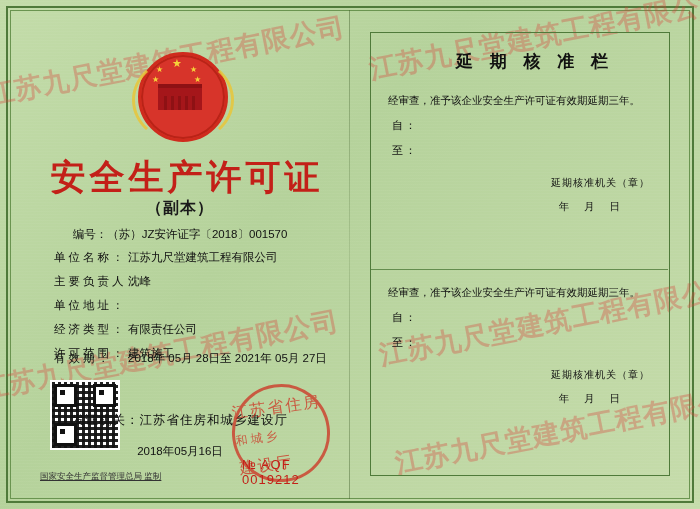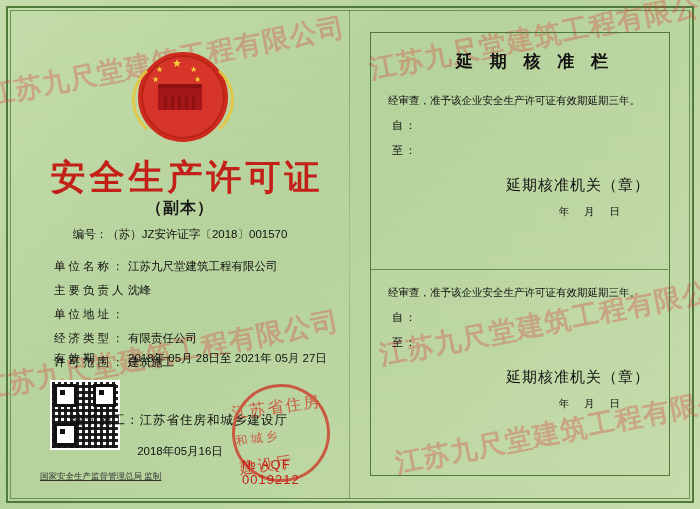--- a/index.html
+++ b/index.html
@@ -92,21 +92,21 @@
   }
   .docnum{
     position:absolute;left:0;top:213px;width:332px;text-align:center;
     font-size:11.5px;color:#111;letter-spacing:0px;
   }
 
   .fields{
     position:absolute;left:40px;top:236px;width:262px;
   }
   .frow{
-    display:flex;align-items:flex-start;margin-bottom:9px;font-size:11.5px;color:#111;margin-top:9px;
+    display:flex;align-items:flex-start;margin-bottom:9px;font-size:11.5px;color:#111;
   }
   .flabel{
     width:74px;flex:0 0 74px;letter-spacing:3px;white-space:nowrap;
   }
   .fvalue{
     flex:1;color:#111;letter-spacing:0px;
   }
   .valid-row{
     position:absolute;left:40px;top:337px;width:290px;font-size:11.5px;color:#111;
     display:flex;
@@ -162,21 +162,21 @@
   }
   .rtitle{
     position:absolute;left:16px;top:36px;width:298px;text-align:center;
     font-size:17px;font-weight:bold;color:#111;letter-spacing:6px;padding-left:16px;
   }
   .ext{
     position:absolute;left:34px;width:262px;font-size:10.5px;color:#111;
   }
   .ext .line{margin-bottom:6px;letter-spacing:0px;}
   .ext .from,.ext .to{margin:10px 0 0 4px;font-size:11px;letter-spacing:2px;}
-  .ext .auth{text-align:right;margin-top:18px;font-size:15px;letter-spacing:1px;}
+  .ext .auth{text-align:right;margin-top:18px;font-size:10px;letter-spacing:1px;}
   .ext .ymd{text-align:right;margin-top:10px;font-size:10.5px;letter-spacing:6px;padding-right:24px;}
   .divider{
     position:absolute;left:16px;width:298px;height:1px;background:#4f7a3a;opacity:.8;
   }
 </style>
 </head>
 <body>
 
 <div class="page">
   <div class="outer-frame"></div>
@@ -245,21 +245,21 @@
         </span>
       <span class="pe" style="right:4px;top:4px;">
           <b></b>
         </span>
       <span class="pe" style="left:4px;bottom:4px;">
           <b></b>
         </span>
     </div>
 
     <div class="issuer">
-      <span>建筑施工：</span><span class="org">江苏省住房和城乡建设厅</span>
+      <span>发证机关：</span><span class="org">江苏省住房和城乡建设厅</span>
     </div>
     <div class="issue-date">2018年05月16日</div>
 
     <div class="seal">
       <div class="s1">江苏省住房</div>
       <div class="s2">和城乡</div>
       <div class="s3">建设厅</div>
     </div>
 
     <div class="footer-left">国家安全生产监督管理总局 监制</div>

